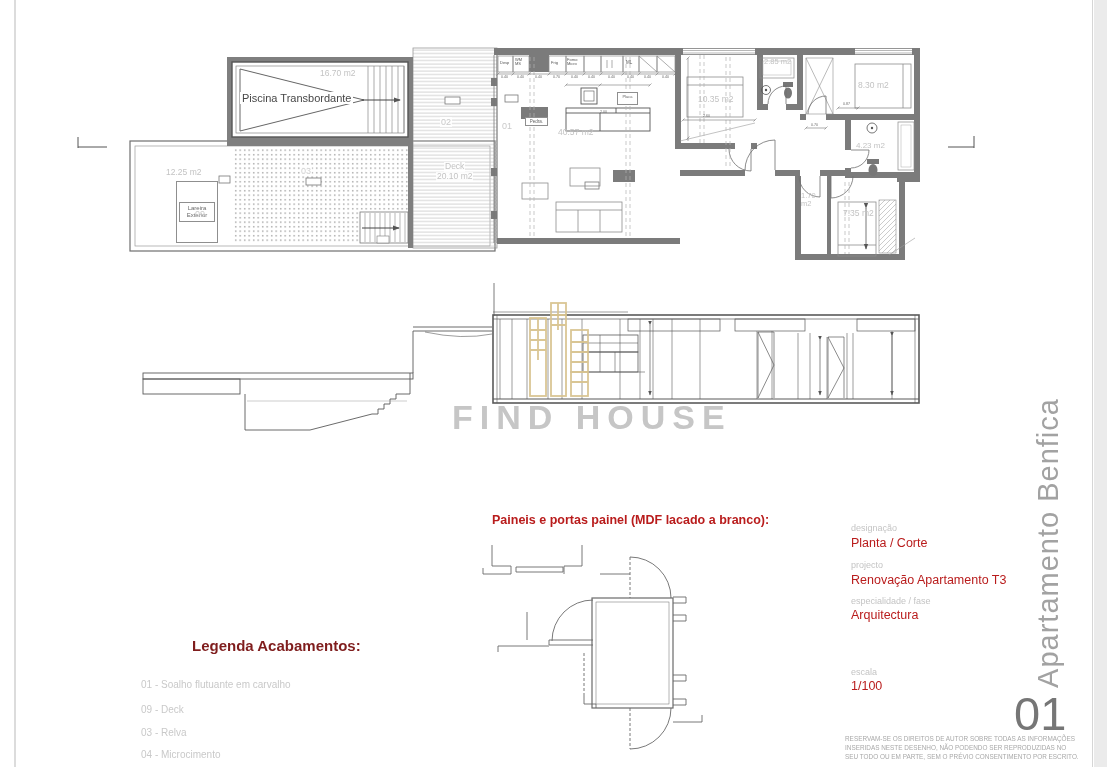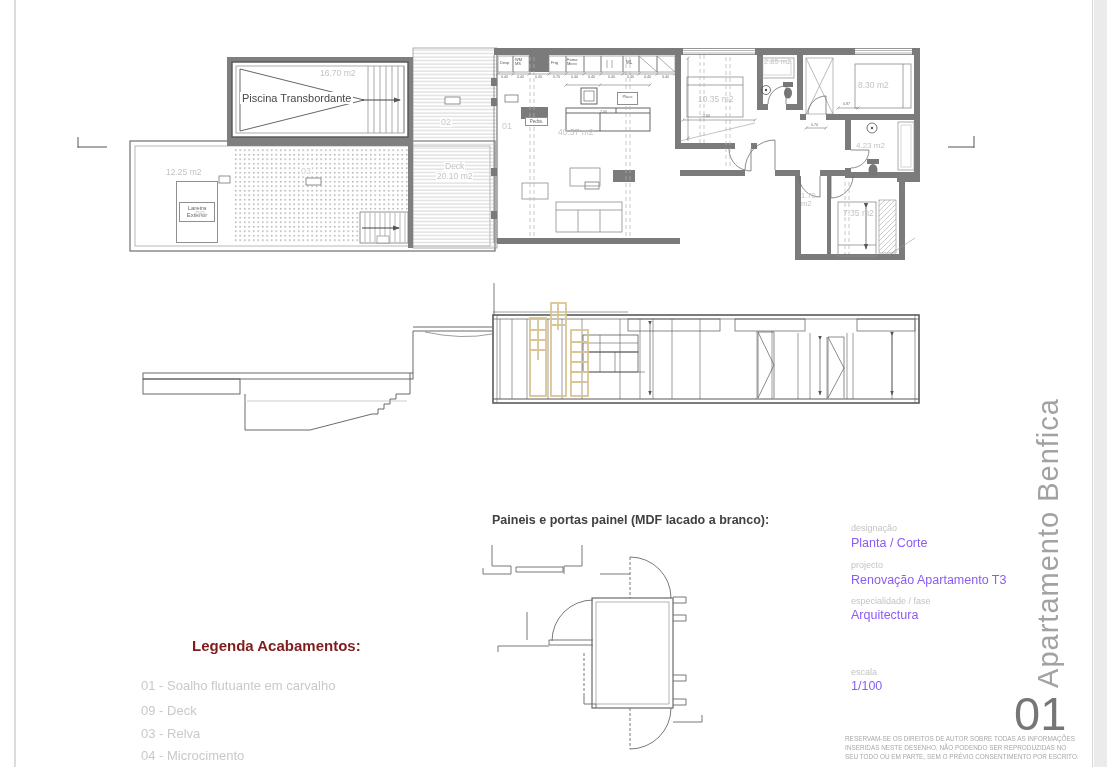--- a/index.html
+++ b/index.html
@@ -16,25 +16,25 @@
   .plan-title{color:#474747;font-size:11px;background:#ffffff;padding:0 2px;}
   .tiny{font-size:4px;line-height:4.2px;color:#555;}
   .dim{font-size:3.6px;color:#6a6a6a;}
   .boxed{border:1px solid #8f8f8f;background:#fff;text-align:center;box-sizing:border-box;}
   .lareira{left:176px;top:181px;width:42px;padding:2px;border:1px solid #8f8f8f;background:#fff;box-sizing:border-box;}
   .lareira-inner{border:1px solid #8f8f8f;font-size:6px;line-height:7px;color:#6a6a6a;text-align:center;padding:2px 0;white-space:pre-line;}
   .pedra{left:525px;top:117px;width:23px;height:9px;font-size:4.5px;line-height:8px;color:#666;}
   .placa{left:617px;top:92px;width:21px;height:13px;font-size:4px;line-height:5px;color:#666;padding-top:1px;}
   .wm1{left:452px;top:398px;color:#c6c6c6;font-size:34px;font-weight:bold;letter-spacing:7px;white-space:nowrap;}
   .wm2{left:463px;top:446px;color:#cdcdcd;font-size:19px;letter-spacing:12.5px;white-space:nowrap;}
-  .panels-h{left:492px;top:513px;color:#404040;font-size:12.5px;font-weight:bold;white-space:nowrap;}
+  .panels-h{left:492px;top:513px;color:#b91c1c;font-size:12.5px;font-weight:bold;white-space:nowrap;}
   .legend-h{left:167px;top:638px;color:#7f1d1d;font-size:15px;font-weight:bold;white-space:nowrap;margin-left:25px;}
-  .legend-i{color:#c9c9c9;font-size:13px;white-space:nowrap;}
+  .legend-i{color:#c9c9c9;font-size:10px;white-space:nowrap;}
   .tb-label{color:#c4c4c4;font-size:9px;white-space:nowrap;}
-  .tb-value{color:#8b5cf6;font-size:12.5px;white-space:nowrap;}
+  .tb-value{color:#b91c1c;font-size:12.5px;white-space:nowrap;}
   .copyright{color:#a8a8a8;font-size:6.4px;white-space:nowrap;}
   .vtitle{left:880px;top:525px;width:340px;height:36px;transform:rotate(-90deg);
           color:#a2a2a2;font-size:29px;letter-spacing:1px;text-align:center;white-space:nowrap;}
   .sheetnum{left:1014px;top:688px;color:#767676;font-size:47px;font-weight:500;white-space:nowrap;}
 </style>
 </head>
 <body>
 
 <div class="page">
   <div class="edge-left"></div>
@@ -309,20 +309,21 @@
   <span class="txt dim" style="left:588px;top:75px">0.40</span>
   <span class="txt dim" style="left:608px;top:75px">0.40</span>
   <span class="txt dim" style="left:627px;top:75px">0.40</span>
   <span class="txt dim" style="left:644px;top:75px">0.40</span>
   <span class="txt dim" style="left:662px;top:75px">0.40</span>
   <span class="txt dim" style="left:600px;top:110px">2.00</span>
   <span class="txt dim" style="left:703px;top:114px">2.60</span>
   <span class="txt dim" style="left:811px;top:123px">0.70</span>
   <span class="txt dim" style="left:843px;top:102px">0.87</span>
 
+  <span class="txt wm1">FIND HOUSE</span>
 
   <span class="txt panels-h">Paineis e portas painel (MDF lacado a branco):</span>
 
   <span class="txt legend-h">Legenda Acabamentos:</span>
   <span class="txt legend-i" style="left:141px;top:679px">01 - Soalho flutuante em carvalho</span>
   <span class="txt legend-i" style="left:141px;top:704px">09 - Deck</span>
   <span class="txt legend-i" style="left:141px;top:727px">03 - Relva</span>
   <span class="txt legend-i" style="left:141px;top:749px">04 - Microcimento</span>
 
   <span class="txt tb-label" style="left:851px;top:523px">designação</span>

